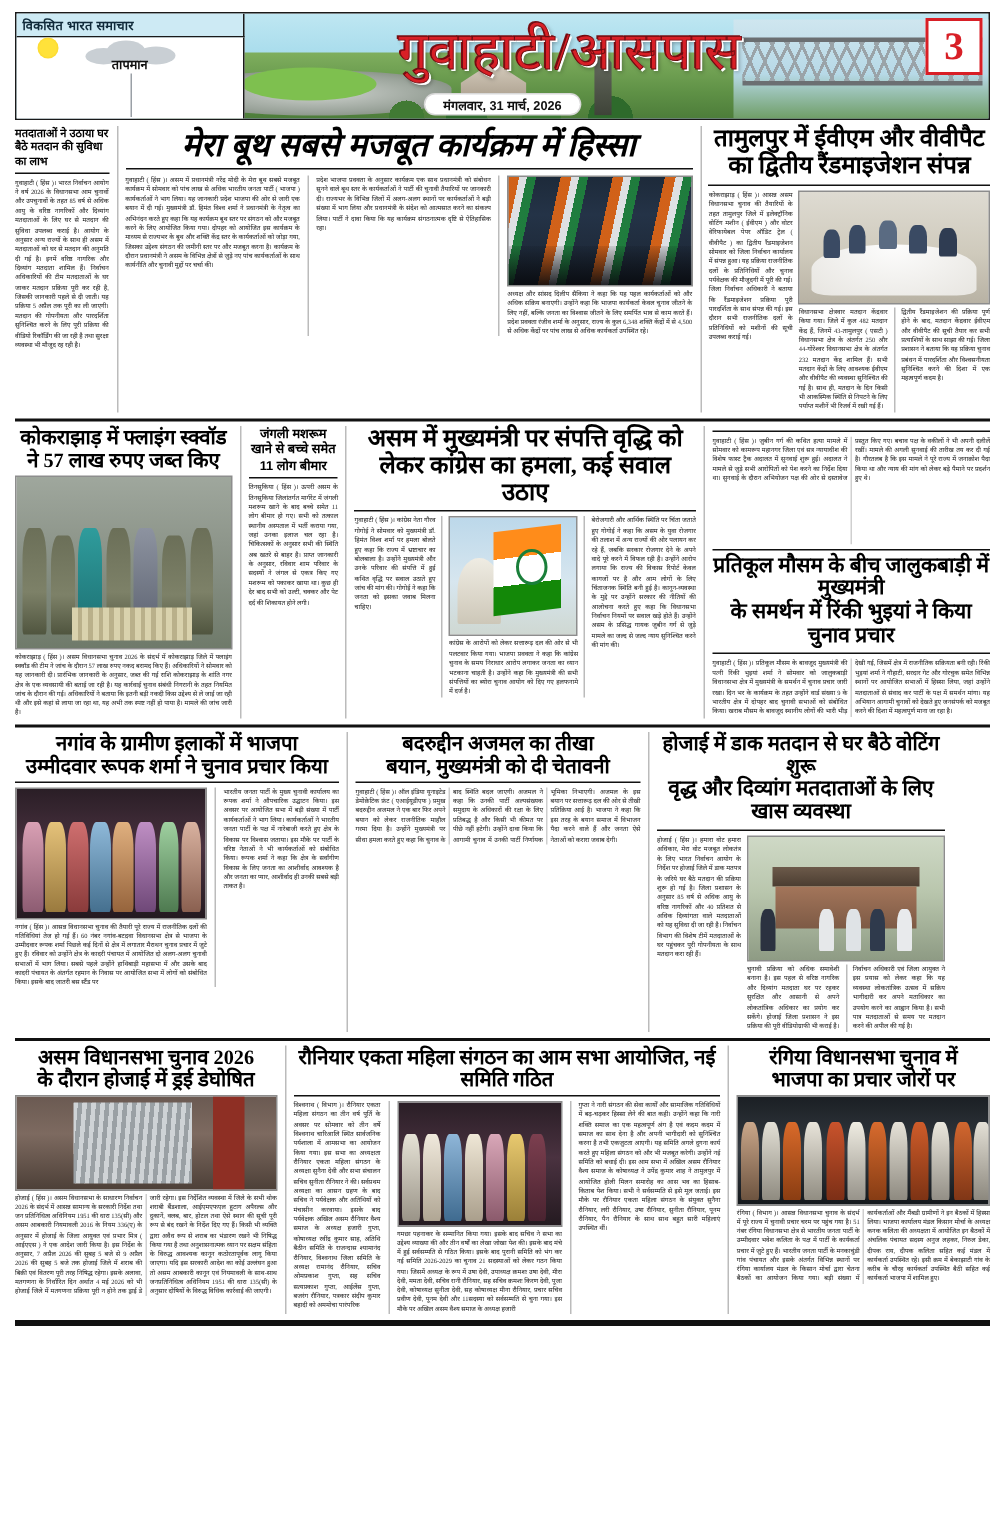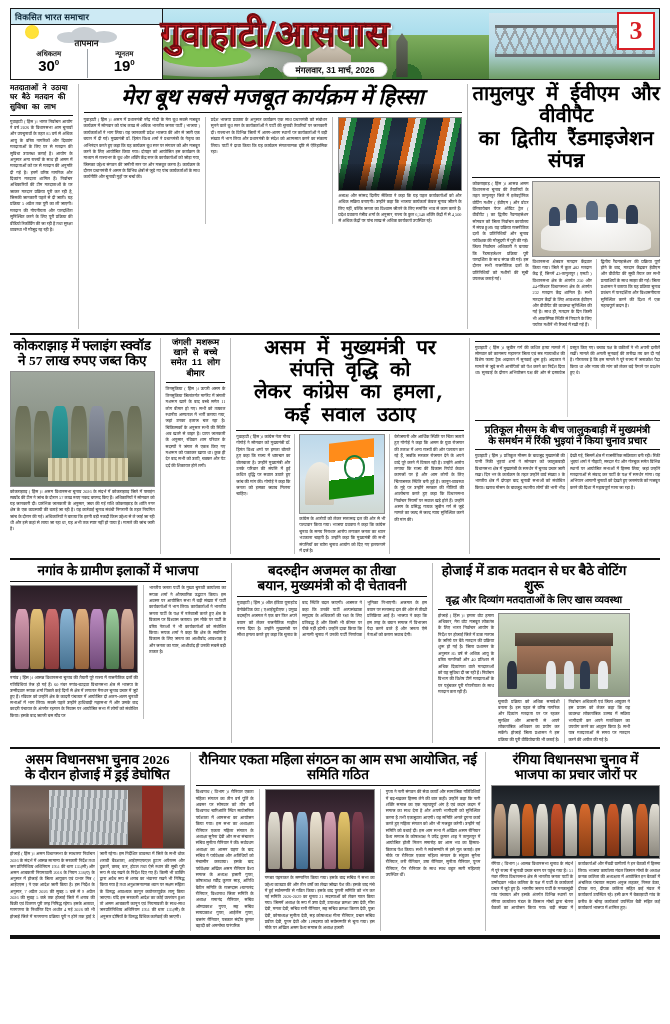--- a/index.html
+++ b/index.html
@@ -46,41 +46,41 @@
   .wx-sun{position:absolute;left:14px;top:0px;width:14px;height:14px;border-radius:50%;
      background:radial-gradient(circle,#ffe23a 55%,#f5c816 100%);}
   .wx-temp-label{position:absolute;left:0;right:0;top:12px;text-align:center;font-size:8.5px;
      font-weight:bold;color:#111;}
   .wx-cols{position:absolute;left:0;right:0;top:24px;display:flex;}
   .wx-col{flex:1;text-align:center;}
   .wx-col .lbl{font-size:7px;color:#222;font-weight:bold;}
   .wx-col .val{font-size:15px;font-weight:bold;color:#000;line-height:1.05;}
   .wx-col .val sup{font-size:8px;}
   .wx-div{position:absolute;left:76px;top:24px;bottom:2px;width:1px;background:#9aa0a6;}
-  .mh-title{position:absolute;left:150px;right:60px;top:8px;
-     font-family:"Liberation Serif","DejaVu Serif",serif;font-weight:bold;
+  .mh-title{position:absolute;left:150px;right:60px;top:8px;text-align:center;
+     font-family:"Liberation Serif","DejaVu Serif",serif;font-weight:normal;
      font-size:35px;line-height:1;color:#d81f26;
      text-shadow:1.5px 1.5px 0 #ffffff, -1px -1px 0 #7a0d12, 2px 2px 3px rgba(0,0,0,.35);
      -webkit-text-stroke:.6px #6d0b10;letter-spacing:.5px;}
   .mh-date{position:absolute;left:50%;transform:translateX(-50%);bottom:3px;
      background:#fff;border-radius:9px;padding:1px 12px;font-size:8.5px;font-weight:bold;color:#111;
      box-shadow:0 0 0 1px #d8d8d8;}
   .pageno{position:absolute;right:4px;top:3px;width:34px;height:34px;background:#fff;
      border:2px solid #d81f26;display:flex;align-items:center;justify-content:center;
      font-family:"Liberation Serif",serif;font-size:26px;font-weight:bold;color:#d81f26;}
 
   
   .hl{font-family:"Liberation Serif","DejaVu Serif",serif;font-weight:bold;color:#000;
       text-align:center;line-height:1.12;}
   .hl-xl{font-size:21.5px;}
-  .hl-lg{font-size:20px;font-family:Liberation Mono, monospace;}
+  .hl-lg{font-size:16px;}
   .hl-md{font-size:13.5px;}
-  .hl-sm{font-size:10px;}
+  .hl-sm{font-size:14px;}
   .hl-it{font-style:italic;}
-  .kicker{font-family:Liberation Mono, monospace;font-weight:bold;font-size:8.6px;
+  .kicker{font-family:Liberation Sans, sans-serif;font-weight:bold;font-size:8.6px;
       line-height:1.2;color:#000;text-align:center;}
   .body{font-size:4.3px;line-height:1.48;text-align:justify;color:#1b1b1b;
       font-family:"Liberation Serif","DejaVu Serif",serif;hyphens:auto;}
   .caption{font-size:4.3px;line-height:1.45;text-align:justify;color:#1b1b1b;
       font-family:"Liberation Serif",serif;}
   .vrule{width:1px;background:#bbb;align-self:stretch;}
 
   
   .band{display:flex;gap:5px;}
   .col{box-sizing:border-box;}
@@ -157,30 +157,20 @@
 
     <div class="weather">
       <div class="wx-sun"></div>
       <div class="wx-cloud">
         <div class="c" style="left:0;top:6px;width:24px;height:11px;"></div>
         <div class="c" style="left:14px;top:1px;width:26px;height:15px;"></div>
         <div class="c" style="left:34px;top:5px;width:26px;height:12px;"></div>
       </div>
       <div class="wx-temp-label">तापमान</div>
       <div class="wx-div"></div>
-      <div class="wx-cols">
-        <div class="wx-col">
-          <div class="lbl">अधिकतम</div>
-          <div class="val"><span>30</span><sup>0</sup></div>
-        </div>
-        <div class="wx-col">
-          <div class="lbl">न्यूनतम</div>
-          <div class="val"><span>19</span><sup>0</sup></div>
-        </div>
-      </div>
     </div>
 
     <div class="mh-title">गुवाहाटी/आसपास</div>
     <div class="mh-date">मंगलवार, 31 मार्च, 2026</div>
     <div class="pageno">3</div>
   </div>
 
   <div class="band" style="margin-top:4px;">
 
     <div class="col" style="width:64px;">
@@ -295,20 +285,21 @@
       <div class="body cols c2">गुवाहाटी ( हिंस )। प्रतिकूल मौसम के बावजूद मुख्यमंत्री की पत्नी रिंकी भुइयां शर्मा ने सोमवार को जालुकबाड़ी विधानसभा क्षेत्र में मुख्यमंत्री के समर्थन में चुनाव प्रचार जारी रखा। दिन भर के कार्यक्रम के तहत उन्होंने वार्ड संख्या 9 के भारतीय क्षेत्र में दोपहर बाद चुनावी सभाओं को संबोधित किया। खराब मौसम के बावजूद स्थानीय लोगों की भारी भीड़ देखी गई, जिसमें क्षेत्र में राजनीतिक सक्रियता बनी रही। रिंकी भुइयां शर्मा ने गौहाटी, सरदार गेट और गोरचुक समेत विभिन्न स्थानों पर आयोजित सभाओं में हिस्सा लिया, जहां उन्होंने मतदाताओं से संवाद कर पार्टी के पक्ष में समर्थन मांगा। यह अभियान आगामी चुनावों को देखते हुए जनसंपर्क को मजबूत करने की दिशा में महत्वपूर्ण माना जा रहा है।</div>
     </div>
   </div>
 
   <div class="sep"></div>
 
   <div class="band">
 
     <div class="col" style="width:216px;">
       <div class="hl hl-md">नगांव के ग्रामीण इलाकों में भाजपा</div>
+      <div class="hl hl-md">उम्मीदवार रूपक शर्मा ने चुनाव प्रचार किया</div>
       <div class="thin" style="margin:3px 0;"></div>
       <div style="display:flex;gap:5px;">
         <div style="width:128px;">
           <div class="photo ph-women" style="height:86px;">
             <div class="w" style="left:3%;background:linear-gradient(180deg,#d9a0b4,#8d5c72);"></div>
             <div class="w" style="left:15%;background:linear-gradient(180deg,#e5c27a,#9a7a3e);"></div>
             <div class="w" style="left:27%;background:linear-gradient(180deg,#cf6f6f,#8a3b3b);"></div>
             <div class="w" style="left:39%;background:linear-gradient(180deg,#8fb9d9,#45708f);"></div>
             <div class="w" style="left:51%;background:linear-gradient(180deg,#e0b07f,#96643c);"></div>
             <div class="w" style="left:63%;background:linear-gradient(180deg,#bf8fc4,#6f4878);"></div>

